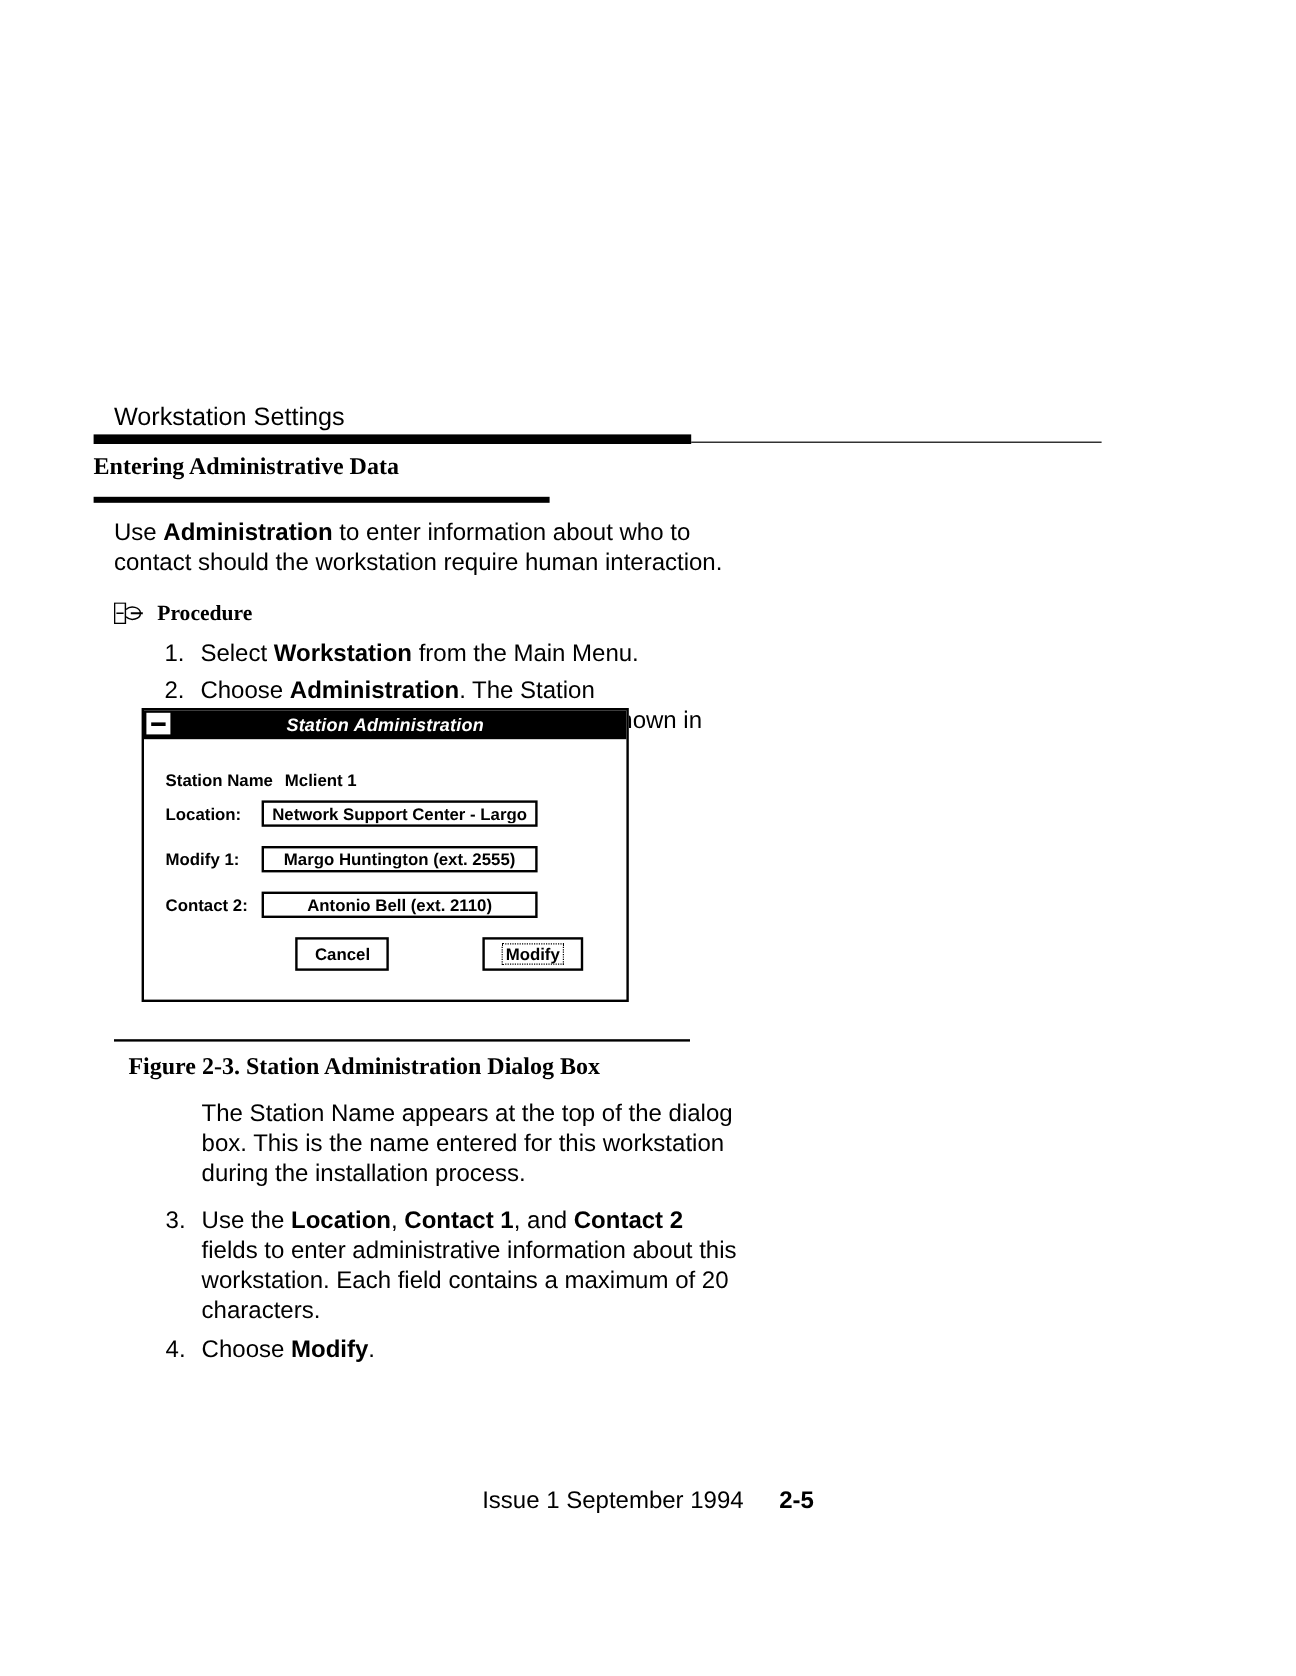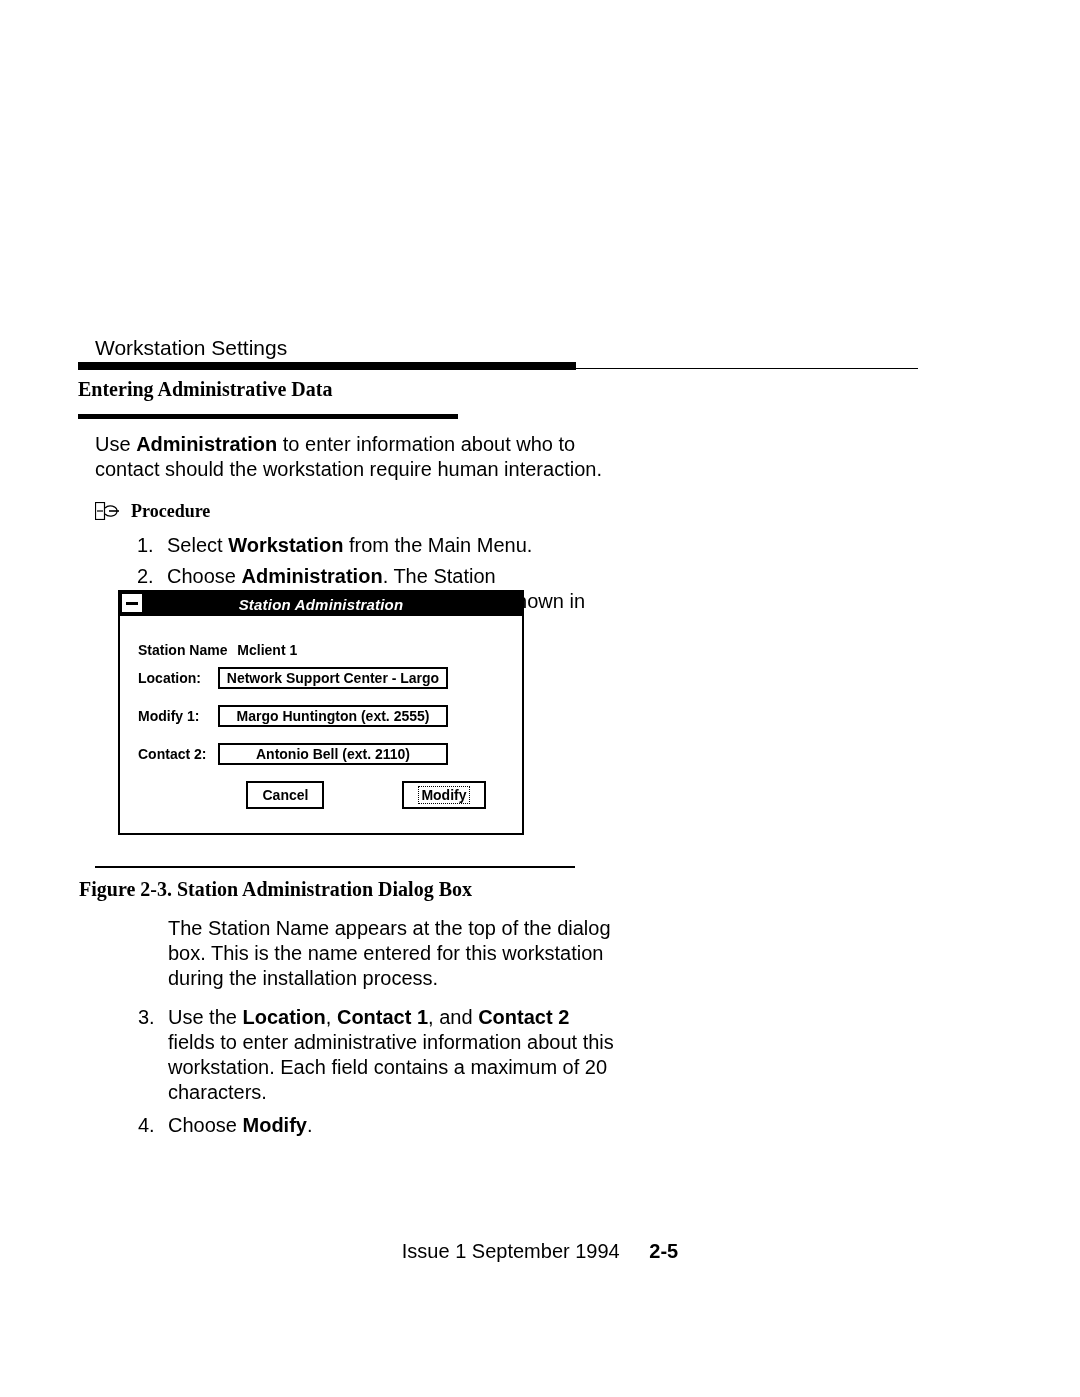--- a/index.html
+++ b/index.html
@@ -188,21 +188,21 @@
   }
   .fig-rule {
     position: absolute;
     left: 95px;
     top: 866px;
     width: 480px;
     border-top: 2px solid #000;
   }
   .fig-caption {
     position: absolute;
-    left: 79px;
+    left: 107px;
     top: 878px;
     font-family: "Times New Roman", Times, serif;
     font-weight: bold;
     font-size: 20px;
   }
   .post-fig {
     position: absolute;
     left: 168px;
     top: 916px;
     width: 452px;

